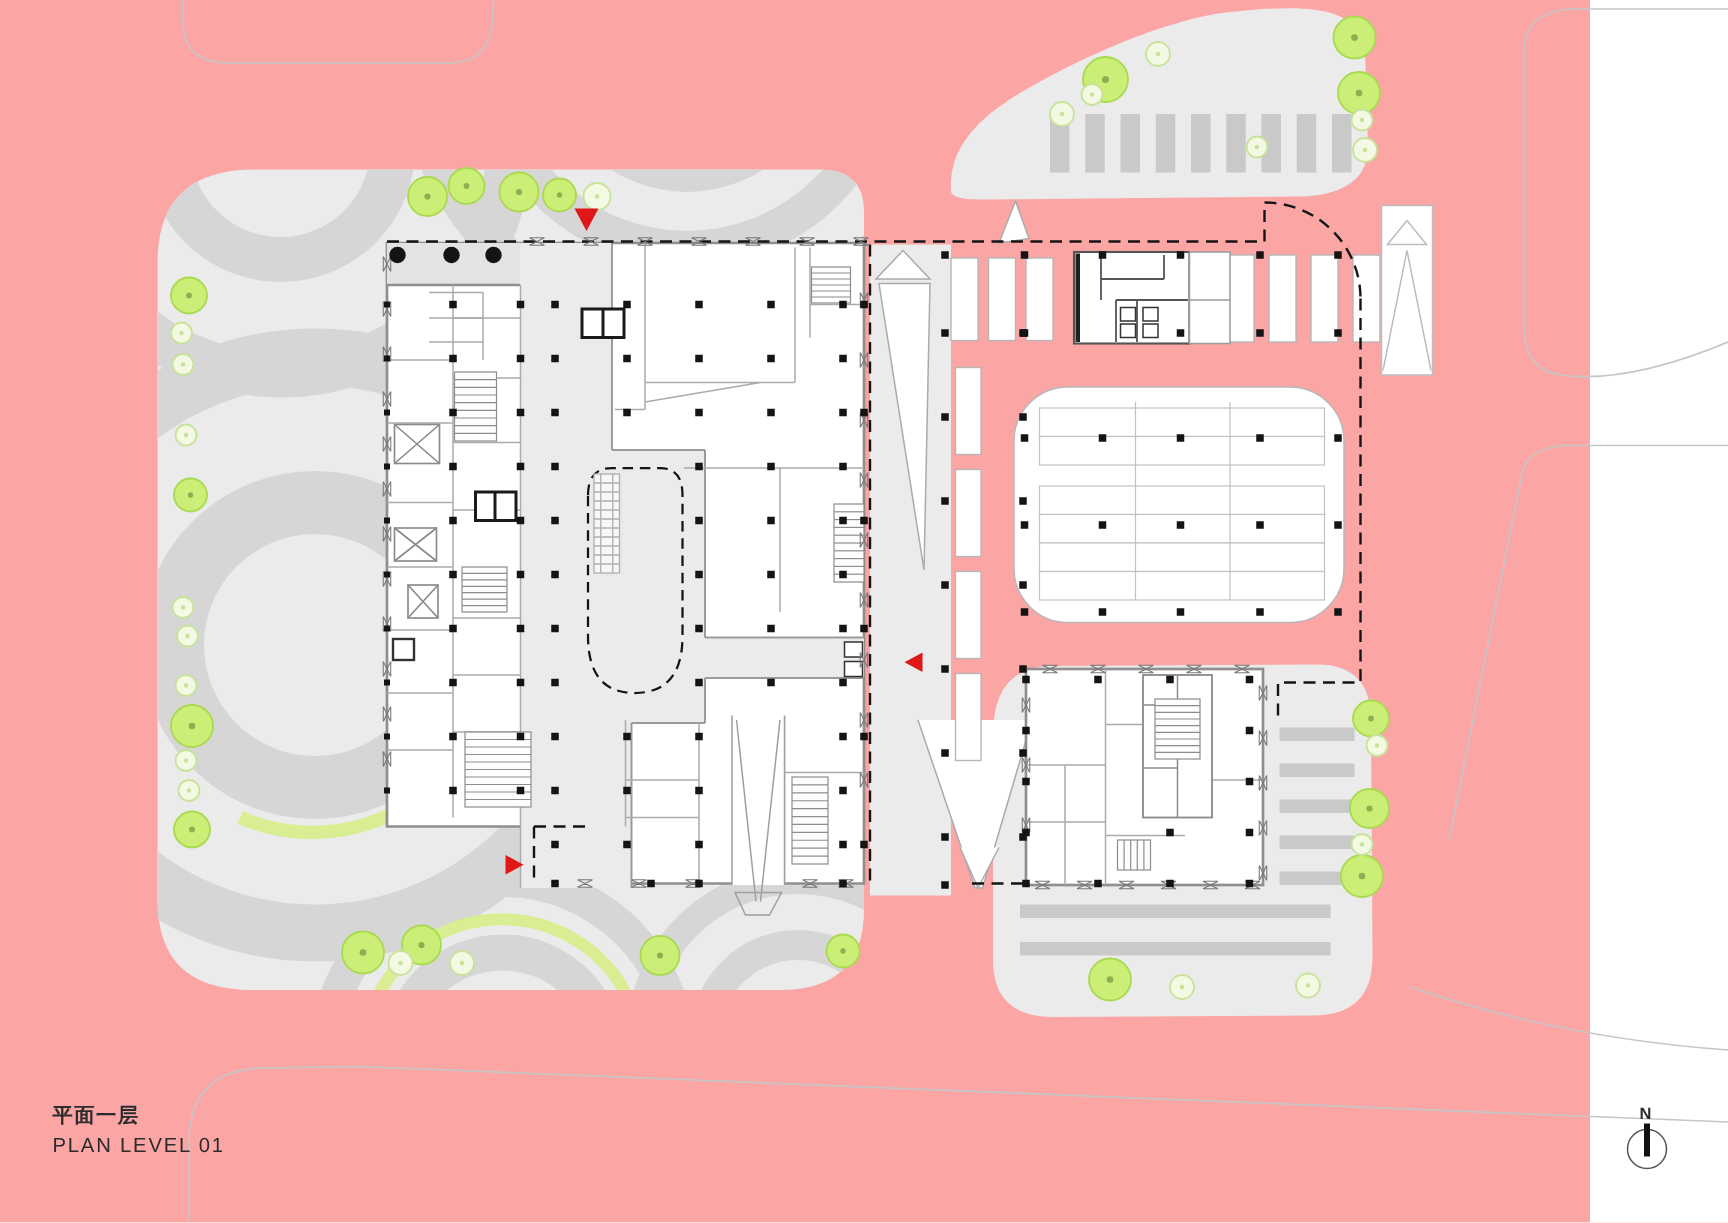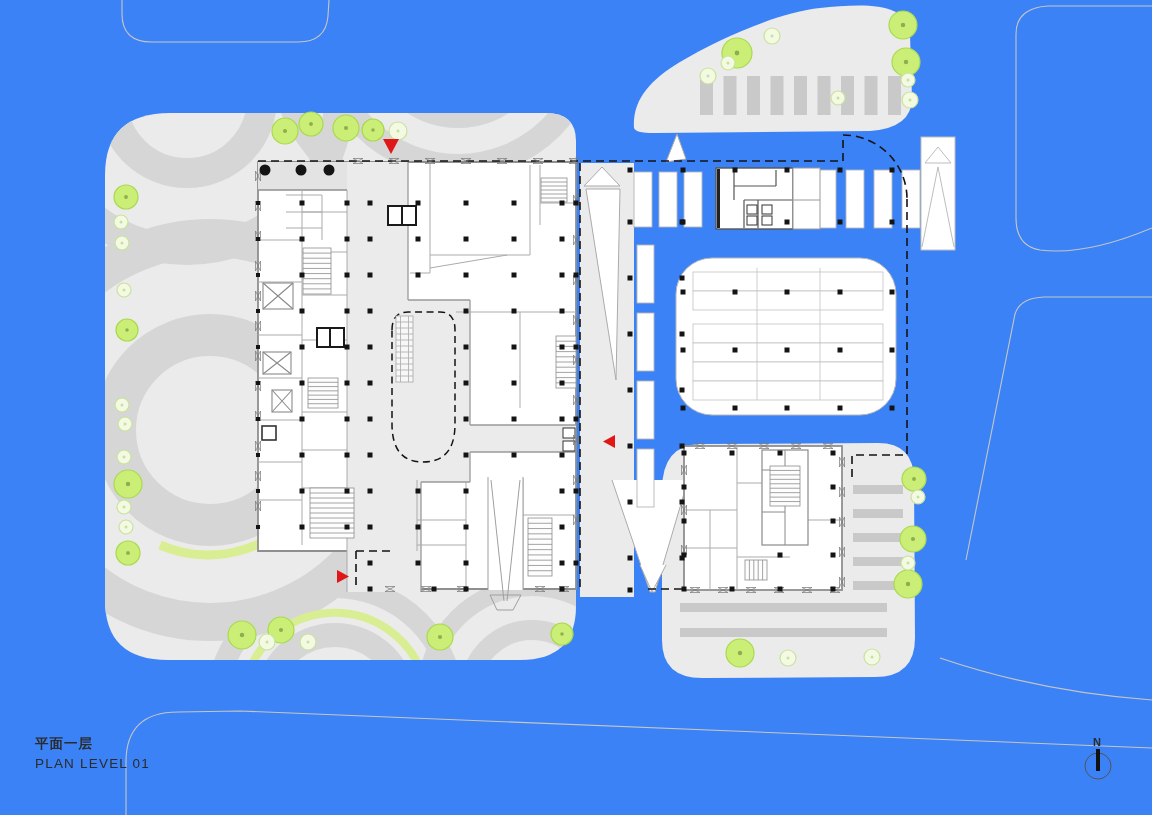--- a/index.html
+++ b/index.html
@@ -1,17 +1,17 @@
 <!DOCTYPE html>
 <html><head>
 <meta charset="utf-8">
 <style>
   html,body{margin:0;padding:0;background:#fff;width:1152px;height:815px;overflow:hidden;
     font-family:"Liberation Sans","DejaVu Sans",sans-serif;}
-  #stage{position:relative;width:1152px;height:815px;background:#3b82f6;}
+  #stage{position:relative;width:1060px;height:815px;background:#fca5a5;}
   svg{position:absolute;left:0;top:0;}
   .title-cn{font-size:13.5px;font-weight:bold;letter-spacing:1px;}
   .title-en{font-size:13.5px;letter-spacing:1.2px;}
   .north-n{font-size:11px;font-weight:bold;}
   text{fill:#2b2b2b;}
 </style>
 </head>
 <body>
 
 <div id="stage">

